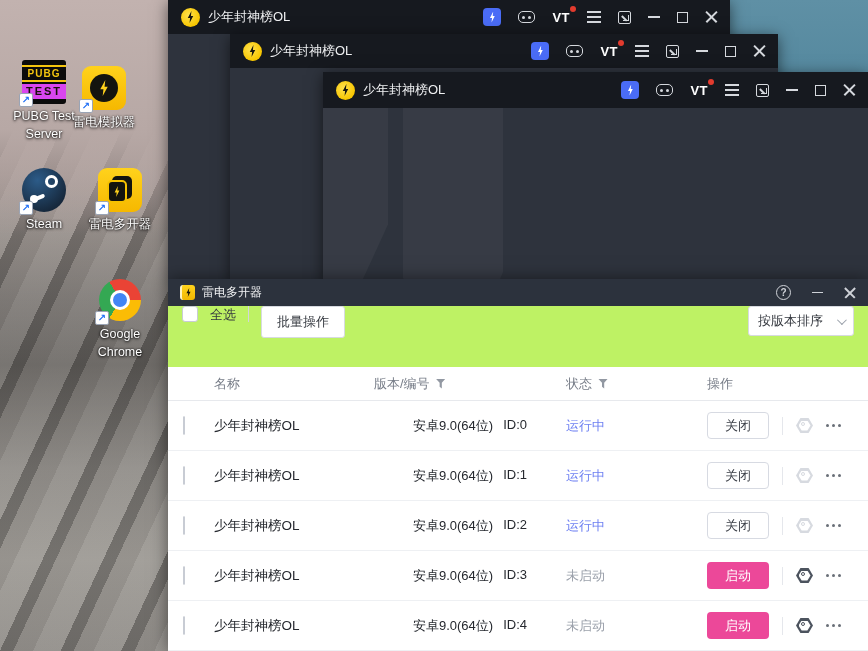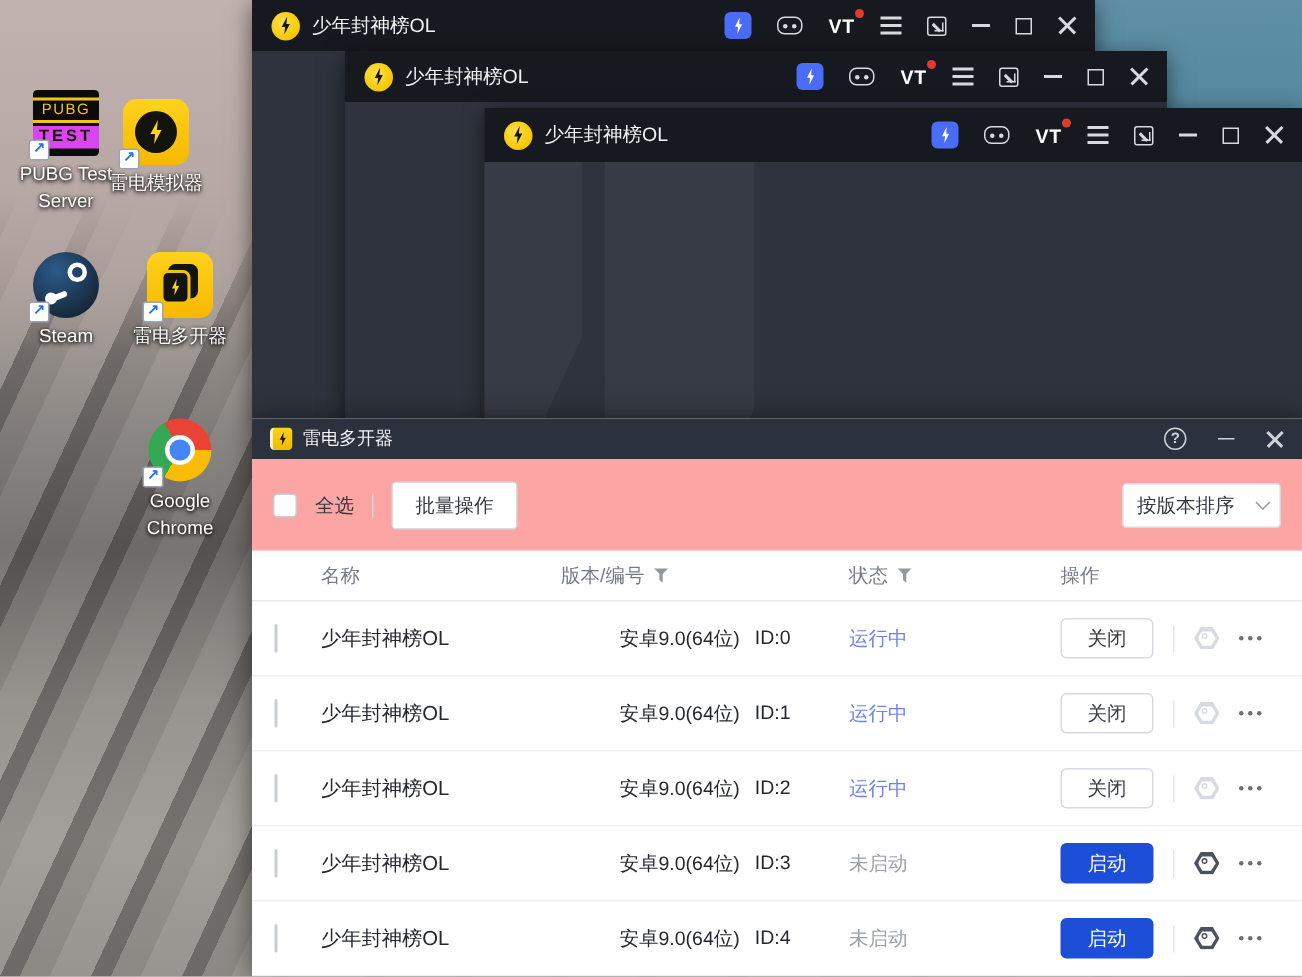--- a/index.html
+++ b/index.html
@@ -24,21 +24,21 @@
   }
 
   
   .dicon { position:absolute; width:88px; display:flex; flex-direction:column; align-items:center; cursor:default; }
   .dicon .art { position:relative; width:44px; height:44px; margin-bottom:4px; }
   .dicon .lbl { color:#fff; font-size:12.5px; line-height:1.4; text-align:center; text-shadow:0 1px 3px rgba(0,0,0,.95), 0 0 2px rgba(0,0,0,.8); }
   .shortcut { position:absolute; left:-3px; bottom:-3px; width:14px; height:14px; background:#fff; border:1px solid #9aa4b5; border-radius:2px; display:flex; align-items:center; justify-content:center; }
   .shortcut::before { content:"\2197"; color:#1e6ef5; font-size:10px; font-weight:bold; line-height:1; }
 
   .art-pubg { width:44px; height:44px; background:#0b0b0b; border-radius:3px; display:flex; flex-direction:column; align-items:center; justify-content:center; overflow:hidden; }
-  .art-pubg .p1 { border:2px solid #f3c50e; color:#f3c50e; font-weight:400; font-size:10px; letter-spacing:1px; padding:0 19px; line-height:1.3; }
+  .art-pubg .p1 { border:2px solid #f3c50e; color:#f3c50e; font-weight:700; font-size:10px; letter-spacing:1px; padding:0 19px; line-height:1.3; }
   .art-pubg .p2 { background:#d946ef; color:#17100a; font-weight:800; font-size:11px; letter-spacing:2px; padding:0 5px; margin-top:2px; line-height:1.4; }
 
   .art-ld { width:44px; height:44px; background:linear-gradient(180deg,#ffd21c,#f6b800); border-radius:9px; display:flex; align-items:center; justify-content:center; }
   .art-ld .disc { width:28px; height:28px; background:#14140f; border-radius:50%; display:flex; align-items:center; justify-content:center; }
   .bolt { display:block; background:#ffd21c; clip-path:polygon(62% 0,16% 58%,45% 58%,38% 100%,84% 42%,55% 42%); }
   .art-ld .bolt { width:11px; height:16px; }
 
   .art-steam { width:44px; height:44px; border-radius:50%; background:radial-gradient(circle at 35% 28%, #2c5b88, #16283c 75%); position:relative; }
   .art-steam .ring { position:absolute; right:8px; top:7px; width:13px; height:13px; border:3.5px solid #fff; border-radius:50%; }
   .art-steam .dot { position:absolute; left:8px; bottom:9px; width:8px; height:8px; background:#fff; border-radius:50%; }
@@ -96,21 +96,21 @@
   .mtitle { height:27px; background:#2c323d; display:flex; align-items:center; padding:0 12px; flex:none; }
   .mlogo { width:15px; height:15px; background:linear-gradient(180deg,#ffd21c,#f2b800); border-radius:3px; display:flex; align-items:center; justify-content:center; border-left:2px solid #fff3c0; }
   .mlogo .bolt { width:6px; height:9px; background:#17150d; }
   .mtext { color:#f2f3f5; font-size:12px; margin-left:7px; }
   .mcontrols { margin-left:auto; display:flex; align-items:center; gap:21px; }
   .ic-help { width:15px; height:15px; border:1.2px solid #cfd2d8; border-radius:50%; color:#cfd2d8; font-size:10px; font-weight:bold; }
   .mcontrols .ic-min { width:11px; background:#cfd2d8; }
   .mcontrols .ic-x { width:12px; height:12px; }
   .mcontrols .ic-x::before, .mcontrols .ic-x::after { width:14px; height:1.5px; background:#cfd2d8; top:5.3px; }
 
-  .toolbar { height:61px; background:#fca5a5; display:flex; align-items:center; padding:0 14px; gap:12px; flex:none; }
+  .toolbar { height:61px; background:#bef264; display:flex; align-items:flex-start; padding:0 14px; gap:12px; flex:none; }
   .checkbox { width:16px; height:16px; background:#fff; border:1px solid #c8ccd4; border-radius:3px; flex:none; }
   .tb-label { font-size:13px; color:#34383f; }
   .vdiv { width:1px; height:16px; background:#d2d5db; }
   .btn-batch { background:#fff; border:1px solid #d7dae0; border-radius:3px; font-size:13px; color:#34383f; padding:6px 15px; cursor:pointer; font-family:inherit; }
   .tb-right { margin-left:auto; display:flex; align-items:center; gap:12px; }
   .dropdown { width:106px; height:30px; background:#fff; border:1px solid #d7dae0; border-radius:3px; display:flex; align-items:center; padding:0 9px; font-size:13px; color:#34383f; }
   .chev { margin-left:auto; width:7px; height:7px; border-right:1.5px solid #9aa0aa; border-bottom:1.5px solid #9aa0aa; transform:rotate(45deg) translateY(-2px); }
   .searchbox { width:148px; height:30px; background:#fff; border:1px solid #d7dae0; border-radius:3px; display:flex; align-items:center; padding:0 9px; }
   .searchbox input { border:none; outline:none; flex:1; min-width:0; font-size:13px; color:#34383f; font-family:inherit; background:transparent; }
   .searchbox input::placeholder { color:#b8bcc5; }
@@ -126,21 +126,21 @@
   .trow { height:50px; border-bottom:1px solid #eef0f3; }
   .cell-check { padding-left:15px; }
   .cell-name { font-size:13.5px; color:#25282e; }
   .cell-ver { font-size:13px; color:#25282e; display:flex; gap:10px;justify-content:center; }
   .status { font-size:13px; }
   .trow.running .status { color:#6e80f2; }
   .trow.stopped .status { color:#9ba1ab; }
   .cell-actions { display:flex; align-items:center; gap:13px; padding-left:8px; }
   .action-btn { width:62px; height:27px; border-radius:4px; font-size:13px; cursor:pointer; font-family:inherit; }
   .trow.running .action-btn { background:#fff; border:1px solid #d7dae2; color:#383c44; }
-  .trow.stopped .action-btn { background:#1d4ed8; border:none; color:#fff; }
+  .trow.stopped .action-btn { background:#ec4899; border:none; color:#fff; }
   .row-div { width:1px; height:18px; background:#e5e7ec; }
   .gear { position:relative; width:17px; height:15px; color:#d7dae0; cursor:pointer; }
   .trow.stopped .gear { color:#4c535e; }
   .gear::before { content:""; position:absolute; inset:0; background:currentColor; clip-path:polygon(26% 0,74% 0,100% 50%,74% 100%,26% 100%,0 50%); }
   .gear::after { content:""; position:absolute; inset:2.5px; background:#fff; clip-path:polygon(26% 0,74% 0,100% 50%,74% 100%,26% 100%,0 50%); }
   .gear i { position:absolute; left:50%; top:50%; width:4px; height:4px; margin:-3.5px; border:1.5px solid currentColor; border-radius:50%; z-index:1; }
   .dots { display:flex; gap:3px; cursor:pointer; }
   .dots i { width:3px; height:3px; background:#6a7078; border-radius:50%; }
 </style>
 </head>

